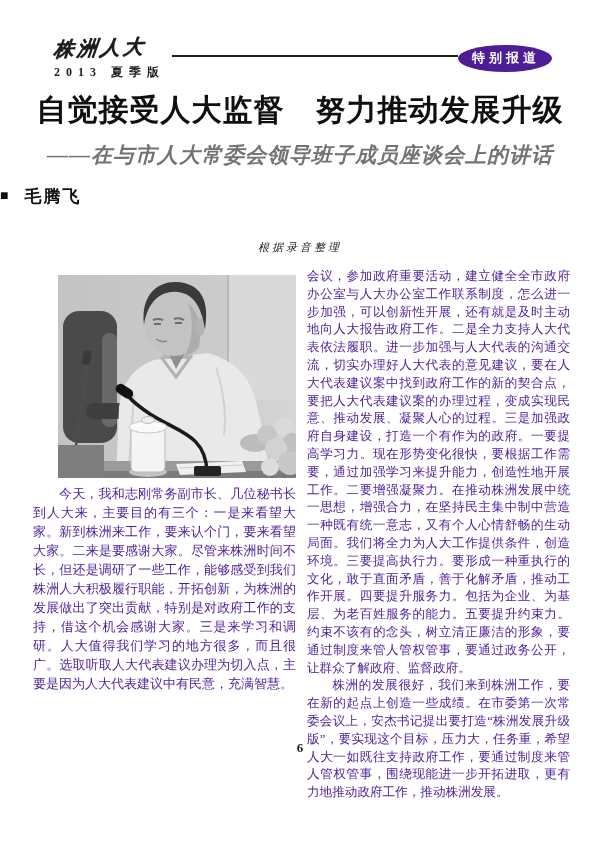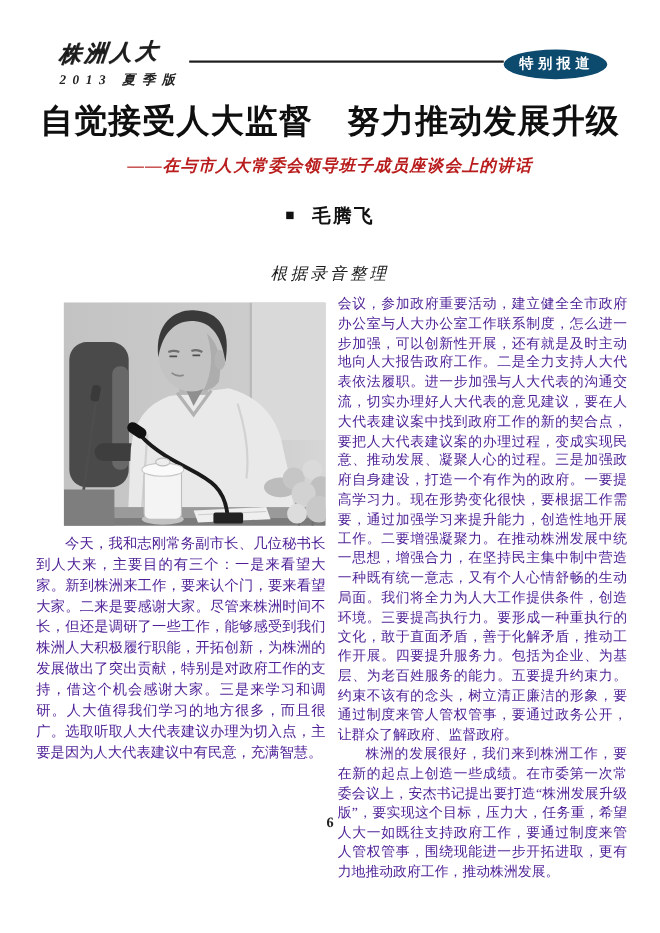--- a/index.html
+++ b/index.html
@@ -11,47 +11,47 @@
   .page { position:absolute; inset:0; background:#fff; }
 
   
   .masthead { position:absolute; top:34px; left:54px; right:48px; display:flex; align-items:flex-start; }
   .logo-block { display:flex; flex-direction:column; width:118px; flex:none; }
   .logo-script {
     font-family:"Liberation Serif", serif; font-style:italic; font-weight:bold;
     font-size:20px; letter-spacing:3px; transform:skewX(-8deg) rotate(-2deg);
     color:#1c1c1c; text-shadow:0.5px 0.5px 0 #555; white-space:nowrap;
   }
-  .logo-edition { font-size:12px; font-weight:bold; letter-spacing:6px; margin-top:3px; color:#222; white-space:nowrap;font-style:italic; }
+  .logo-edition { font-size:12px; font-weight:bold; letter-spacing:6px; margin-top:3px; color:#222; white-space:nowrap; }
   .header-rule { flex:1; height:2px; background:#1d1d1d; margin-top:21px; }
   .badge {
-    flex:none; background:#0c4a6e; color:#fff; margin-top:11px;
+    flex:none; background:#4c1d95; color:#fff; margin-top:11px;
     font-family:"Liberation Sans", sans-serif; font-weight:bold;
     font-size:13px; letter-spacing:4px; padding:4px 12px 5px 14px;
     border-radius:50%; white-space:nowrap;
   }
 
   
   .title {
     position:absolute; top:90px; left:0; right:0; text-align:center;
     font-family:Liberation Sans, sans-serif; font-weight:900;
     font-size:30px; letter-spacing:1px; color:#0f0f0f; white-space:nowrap;
   }
   .subtitle {
     position:absolute; top:141px; left:0; right:0; text-align:center;
-    font-size:15px; font-weight:bold; font-style:italic; letter-spacing:1px; color:#b91c1c;
+    font-size:21px; font-weight:bold; font-style:italic; letter-spacing:1px; color:#737373;
   }
   .byline {
-    position:absolute; top:185px; left:0; right:0; text-align:center;
+    position:absolute; top:185px; left:0; right:0; text-align:left;
     font-family:"Liberation Sans", sans-serif; font-size:17px; font-weight:bold; color:#111;
   }
   .byline .marker { font-size:14px; margin-right:16px; vertical-align:2px; }
   .byline .name { letter-spacing:2px; }
   .dateline { position:absolute; top:214px; left:0; right:0; text-align:center; font-size:15px; letter-spacing:1px; }
-  .source-note { position:absolute; top:240px; left:0; right:0; text-align:center; font-size:15px; font-style:italic; letter-spacing:3px; }
+  .source-note { position:absolute; top:240px; left:0; right:0; text-align:center; font-size:11px; font-style:italic; letter-spacing:3px; }
 
   
   .columns { position:absolute; top:268px; left:33px; width:537px; display:flex; gap:11px; }
   .col { width:263px; flex:none; }
   .col p {
     margin:0; font-size:13px; line-height:19px; text-align:justify;
     color:#4c1d95; word-break:break-all;
   }
   .col-right p { font-size:12.6px; line-height:17.8px; }
   p.indent { text-indent:2em; }

